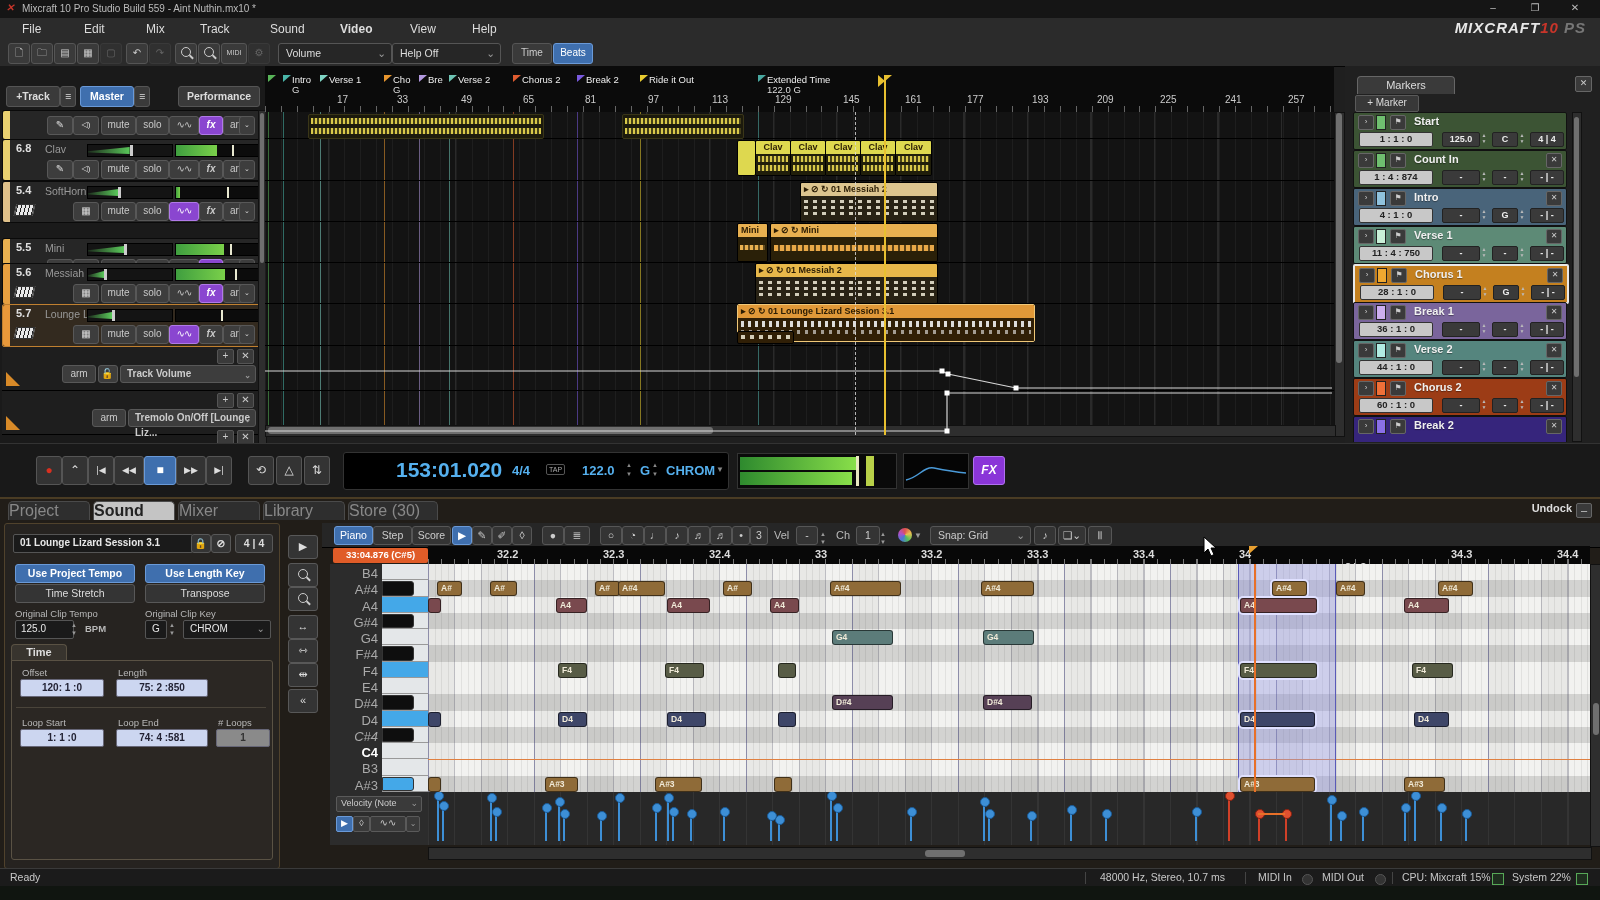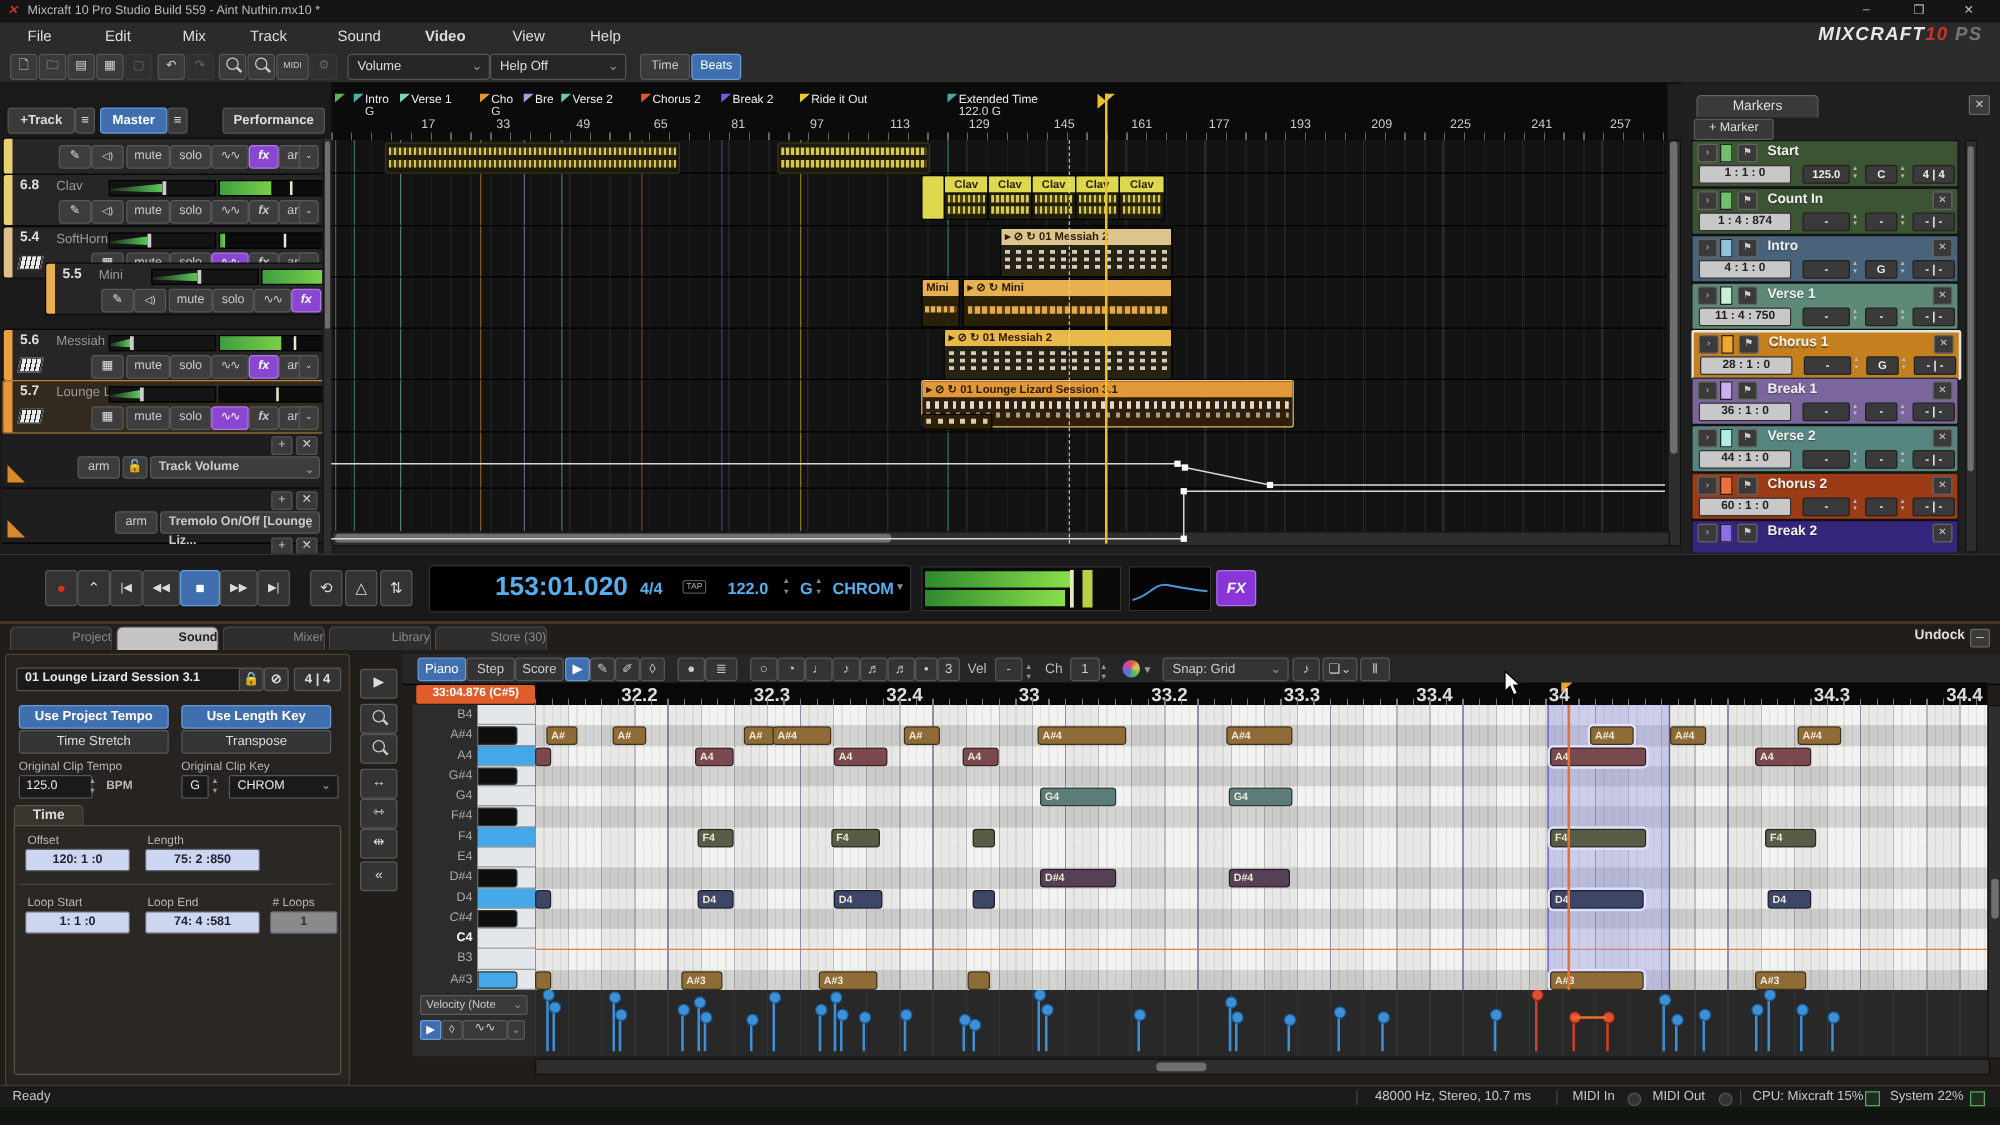--- a/index.html
+++ b/index.html
@@ -86,44 +86,44 @@
   .tpb{position:absolute;top:12px;height:27px;background:#333;border:1px solid #555;border-radius:3px;color:#ddd;
        text-align:center;font-size:12px;line-height:26px;}
   .tdisp{position:absolute;left:343px;top:8px;width:384px;height:36px;background:#000;border:1px solid #333;border-radius:3px;}
   .tblue{color:#55b0ee;font-weight:bold;}
   .meterbox{position:absolute;left:737px;top:9px;width:158px;height:34px;background:#0a0a0a;border:1px solid #333;}
   .mbar{position:absolute;left:2px;height:13px;background:linear-gradient(90deg,#2e8a2e,#8ae04a);}
   .wavebox{position:absolute;left:903px;top:9px;width:64px;height:34px;background:#050505;border:1px solid #333;}
   
   .bottom{left:0;top:497px;width:1600px;height:371px;background:#211d18;border-top:2px solid #4a3c24;}
   .btab{position:absolute;top:2px;height:18px;width:80px;background:#2e2e2e;border:1px solid #4a4a4a;border-bottom:none;
-        border-radius:5px 5px 0 0;color:#888;font-size:10px;text-align:right;line-height:17px;}
+        border-radius:5px 5px 0 0;color:#888;font-size:16px;text-align:left;line-height:17px;}
   .btab.act{background:#c4c4c4;color:#222;font-weight:bold;}
   .undock{position:absolute;top:3px;right:28px;color:#ddd;font-size:11px;font-weight:bold;}
   .soundpanel{position:absolute;left:4px;top:24px;width:274px;height:344px;background:#262320;border:1px solid #50422c;border-radius:3px;}
   .sp-lab{position:absolute;font-size:9.5px;color:#b8b8b8;}
   .sp-box{position:absolute;height:17px;background:#1a1a1a;border:1px solid #555;border-radius:2px;color:#e8e8e8;
           font-size:10px;line-height:16px;}
   .sp-btn{position:absolute;height:17px;background:#343434;border:1px solid #585858;border-radius:3px;color:#ddd;
           font-size:10.5px;font-weight:bold;text-align:center;line-height:16px;}
   .lav{position:absolute;height:16px;background:#ccd6f0;border:1px solid #667;border-radius:2px;color:#223;
        font-size:10px;font-weight:bold;text-align:center;line-height:15px;}
   .toolstrip-btn{position:absolute;left:288px;width:28px;height:22px;background:#343434;border:1px solid #585858;
        border-radius:3px;color:#ddd;text-align:center;line-height:21px;font-size:11px;}
   
   .pr-toolbar{position:absolute;left:322px;top:24px;width:1278px;height:24px;background:#262626;border-bottom:1px solid #000;}
   .prt{position:absolute;top:3px;height:17px;background:#343434;border:1px solid #565656;border-radius:3px;color:#ccc;
        font-size:10.5px;text-align:center;line-height:16px;}
   .pr-ruler{left:428px;top:546px;width:1162px;height:18px;background:#080808;}
-  .pr-rlab{position:absolute;top:2px;font-size:15px;color:#ddd;font-weight:bold;}
+  .pr-rlab{position:absolute;top:2px;font-size:11px;color:#ddd;font-weight:bold;}
   .posbox{left:333px;top:548px;width:95px;height:15px;background:#e05c28;color:#fff;font-size:9.5px;font-weight:bold;
           text-align:center;line-height:14px;border-radius:2px;z-index:5;}
   .keys{left:330px;top:564px;width:98px;height:228px;background:#2c2c2c;overflow:hidden;}
   .krow{position:absolute;left:0;width:98px;}
-  .klab{position:absolute;right:48px;top:2px;font-size:10px;color:#aaa;}
+  .klab{position:absolute;right:48px;top:2px;font-size:13px;color:#aaa;}
   .kwhite{position:absolute;left:52px;width:46px;top:0;bottom:0;background:#e4e7e9;border-bottom:1px solid #999;}
   .kblack{position:absolute;left:52px;width:30px;top:1px;bottom:1px;background:#0e0e0e;border-radius:0 3px 3px 0;border:1px solid #333;}
   .grid{left:428px;top:564px;width:1162px;height:228px;overflow:hidden;background:#f2f2f0;}
   .grow{position:absolute;left:0;width:100%;}
   .gridlines{position:absolute;left:0;top:0;width:100%;height:100%;
      background:repeating-linear-gradient(90deg,rgba(50,50,130,.30) 0 1px,transparent 1px 106px),
                 repeating-linear-gradient(90deg,rgba(60,60,90,.22) 0 1px,transparent 1px 26.5px),
                 repeating-linear-gradient(90deg,rgba(0,0,0,.07) 0 1px,transparent 1px 6.625px),
                 repeating-linear-gradient(90deg,rgba(0,0,0,.045) 0 26.5px,transparent 26.5px 53px);}
   .note{position:absolute;height:13px;border-radius:3px;border:1px solid rgba(0,0,0,.55);color:#f0ead8;
@@ -254,21 +254,21 @@
           </div>
           <div style="position: absolute; left: 12px; top: 22px;"><span class="pianoicon"></span></div>
           <div class="icobtn" style="left: 70px; top: 20px;">▦</div>
           <div class="sbtn" style="left: 98px; top: 20px; width: 33px;">mute</div>
           <div class="sbtn" style="left: 133px; top: 20px; width: 31px;">solo</div>
           <div class="sbtn pur" style="left: 166px; top: 20px; width: 28px; letter-spacing: -1px;">∿∿</div>
           <div class="sbtn fx" style="left: 196px; top: 20px; width: 22px;">fx</div>
           <div class="sbtn" style="left: 220px; top: 20px; width: 29px;">arm</div>
           <div class="icobtn" style="right: 4px; top: 20px; width: 14px; font-size: 7px;">⌄</div>
         </div>
-        <div class="trk" style="top: 144px; height: 40px; margin-left: 34px;">
+        <div class="trk" style="top: 172px; height: 40px;">
           <div class="stripe" style="background: rgb(232, 176, 80);"></div>
           <div class="tnum">5.5</div>
           <div class="tname">Mini</div>
           <div class="slider" style="left: 84px; width: 84px;">
             <div style="position: absolute; left: 0px; top: 2px; width: 36px; height: 7px; background: linear-gradient(90deg, rgba(90, 200, 90, 0.15), rgb(90, 200, 90)); clip-path: polygon(0px 60%, 100% 0px, 100% 100%, 0px 80%);"></div>
             <div style="position: absolute; left: 36px; top: 0px; width: 3px; height: 11px; background: rgb(204, 204, 204);"></div>
           </div>
           <div class="meter" style="left: 172px; width: 84px;">
             <div class="mfill" style="width: 47.56px;"></div>
             <div style="position: absolute; left: 54.12px; top: 0px; width: 2px; height: 11px; background: rgb(232, 232, 208);"></div>

